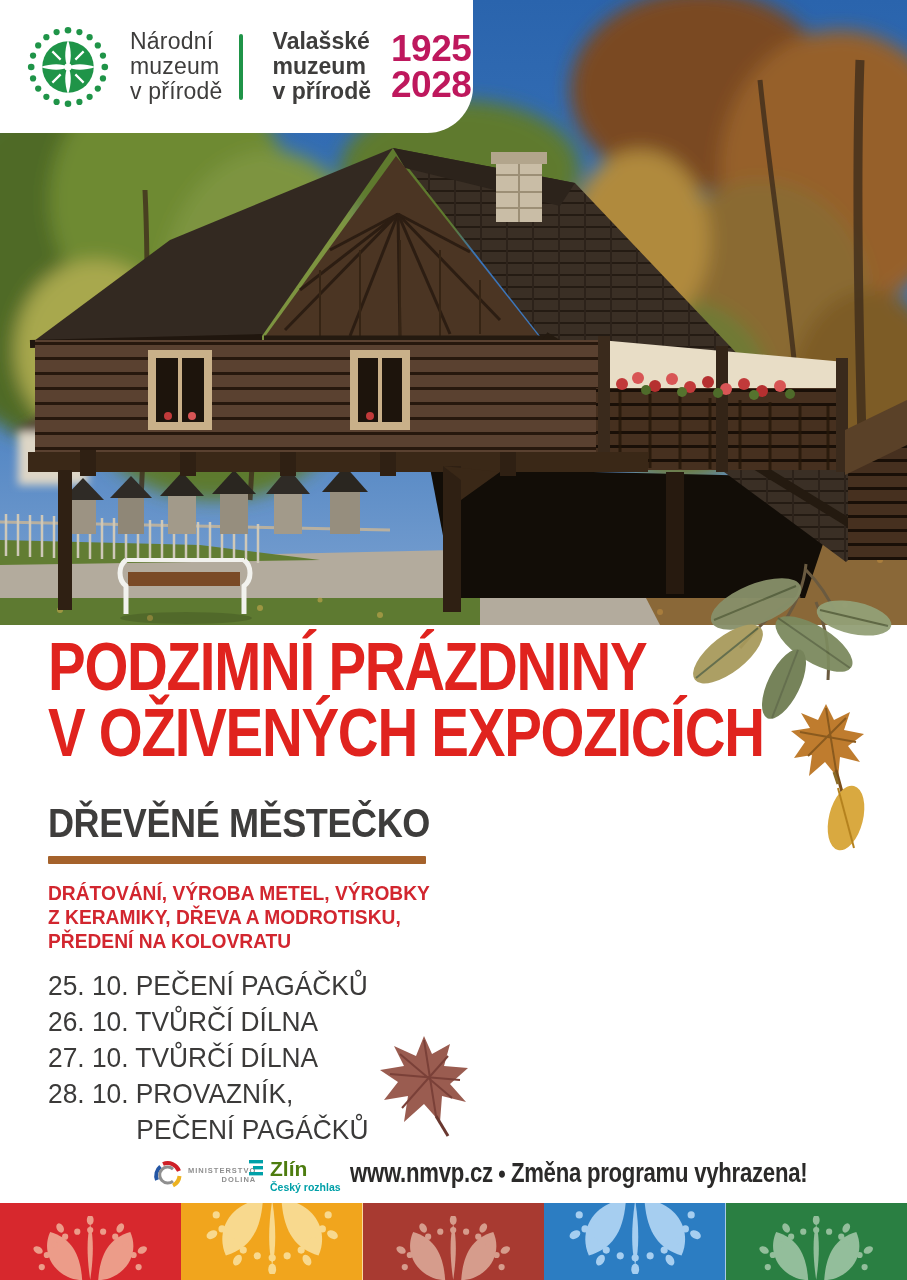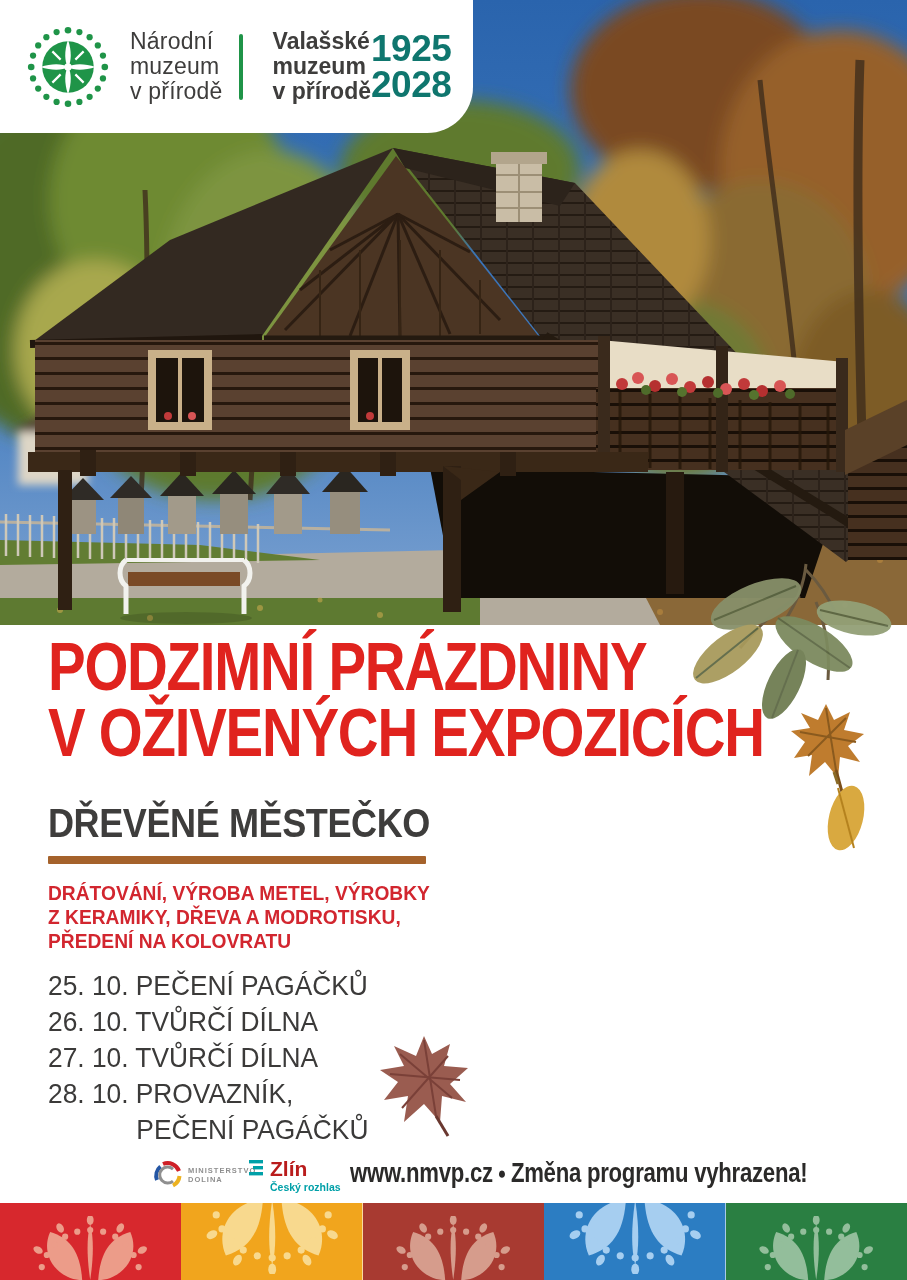--- a/index.html
+++ b/index.html
@@ -9,21 +9,21 @@
   .photo{position:absolute;left:0;top:0;width:907px;height:625px;}
   
   .header-card{position:absolute;left:0;top:0;width:473px;height:133px;background:#fff;
                border-radius:0 0 46px 0;display:flex;align-items:center;z-index:6;}
   .logo-wrap{margin-left:22px;width:92px;height:92px;flex:0 0 auto;}
   .org-block{margin-left:16px;color:#3e3d3c;font-size:23px;line-height:25px;}
   .org-block .l1{font-weight:400;}
   .org-primary{letter-spacing:.2px;}
   .org-secondary{font-weight:700;}
   .divider{width:4px;height:66px;background:#1f9448;margin:0 14px 0 16px;border-radius:2px;}
-  .years{margin-left:0;color:#0f766e;font-weight:700;font-size:37px;line-height:36px;
+  .years{margin-left:20px;color:#be185d;font-weight:700;font-size:37px;line-height:36px;
          letter-spacing:-.5px;text-align:right;}
   
   .leaves-top{position:absolute;left:688px;top:556px;z-index:7;}
   .leaf-small{position:absolute;left:372px;top:1028px;z-index:4;}
   
   .title{position:absolute;left:48px;top:633px;z-index:5;color:#e0231e;font-weight:700;}
   .title .line{display:block;font-size:68px;line-height:66px;letter-spacing:-1.5px;
                transform:scaleX(.83);transform-origin:left center;white-space:nowrap;}
   
   .columns{position:absolute;left:48px;top:800px;width:820px;display:flex;gap:40px;z-index:5;flex-direction:column;}
@@ -34,26 +34,26 @@
   .bar{height:8px;margin-top:9px;border-radius:1px;}
   .bar-brown{background:#a5622b;width:378px;}
   .bar-blue{background:#2e86c3;width:352px;}
   .section-desc{margin-top:17px;color:#d2262f;font-weight:700;font-size:20px;line-height:24px;
                 white-space:pre-line;transform:scaleX(.96);transform-origin:left top;}
   .items{margin-top:15px;color:#3b3a39;font-size:28px;line-height:36px;
          transform:scaleX(.94);transform-origin:left top;}
   .items .indent{padding-left:94px;}
   
   .footer{position:absolute;left:0;top:1152px;width:907px;height:50px;z-index:5;}
-  .ministry{position:absolute;left:153px;top:8px;display:flex;align-items:center;}
+  .ministry{position:absolute;left:153px;top:8px;display:flex;align-items:center;text-align:right;}
   .ministry-text{margin-left:5px;color:#8f8f8f;font-size:7.5px;font-weight:700;
                  letter-spacing:1px;line-height:9px;}
   .zlin{position:absolute;left:249px;top:6px;display:flex;}
   .zlin-text{margin-left:5px;}
-  .zlin-name{color:#b91c1c;font-weight:700;font-size:21px;line-height:21px;}
+  .zlin-name{color:#4d7c0f;font-weight:700;font-size:21px;line-height:21px;}
   .zlin-sub{color:#00a0a8;font-weight:700;font-size:10.5px;margin-top:2px;text-align:right;}
   .footer-line{position:absolute;left:350px;top:6px;color:#2b2a29;font-size:27px;font-weight:700;
                white-space:nowrap;transform:scaleX(.82);transform-origin:left top;
                letter-spacing:-.3px;}
   .footer-line .dot{font-size:17px;vertical-align:3px;padding:0 6px;}
   
   .strip{position:absolute;left:0;top:1203px;width:907px;height:77px;display:flex;z-index:5;}
   .strip svg{flex:1 1 auto;display:block;height:77px;}
   .hidden-defs{position:absolute;width:0;height:0;overflow:hidden;}
 </style>

